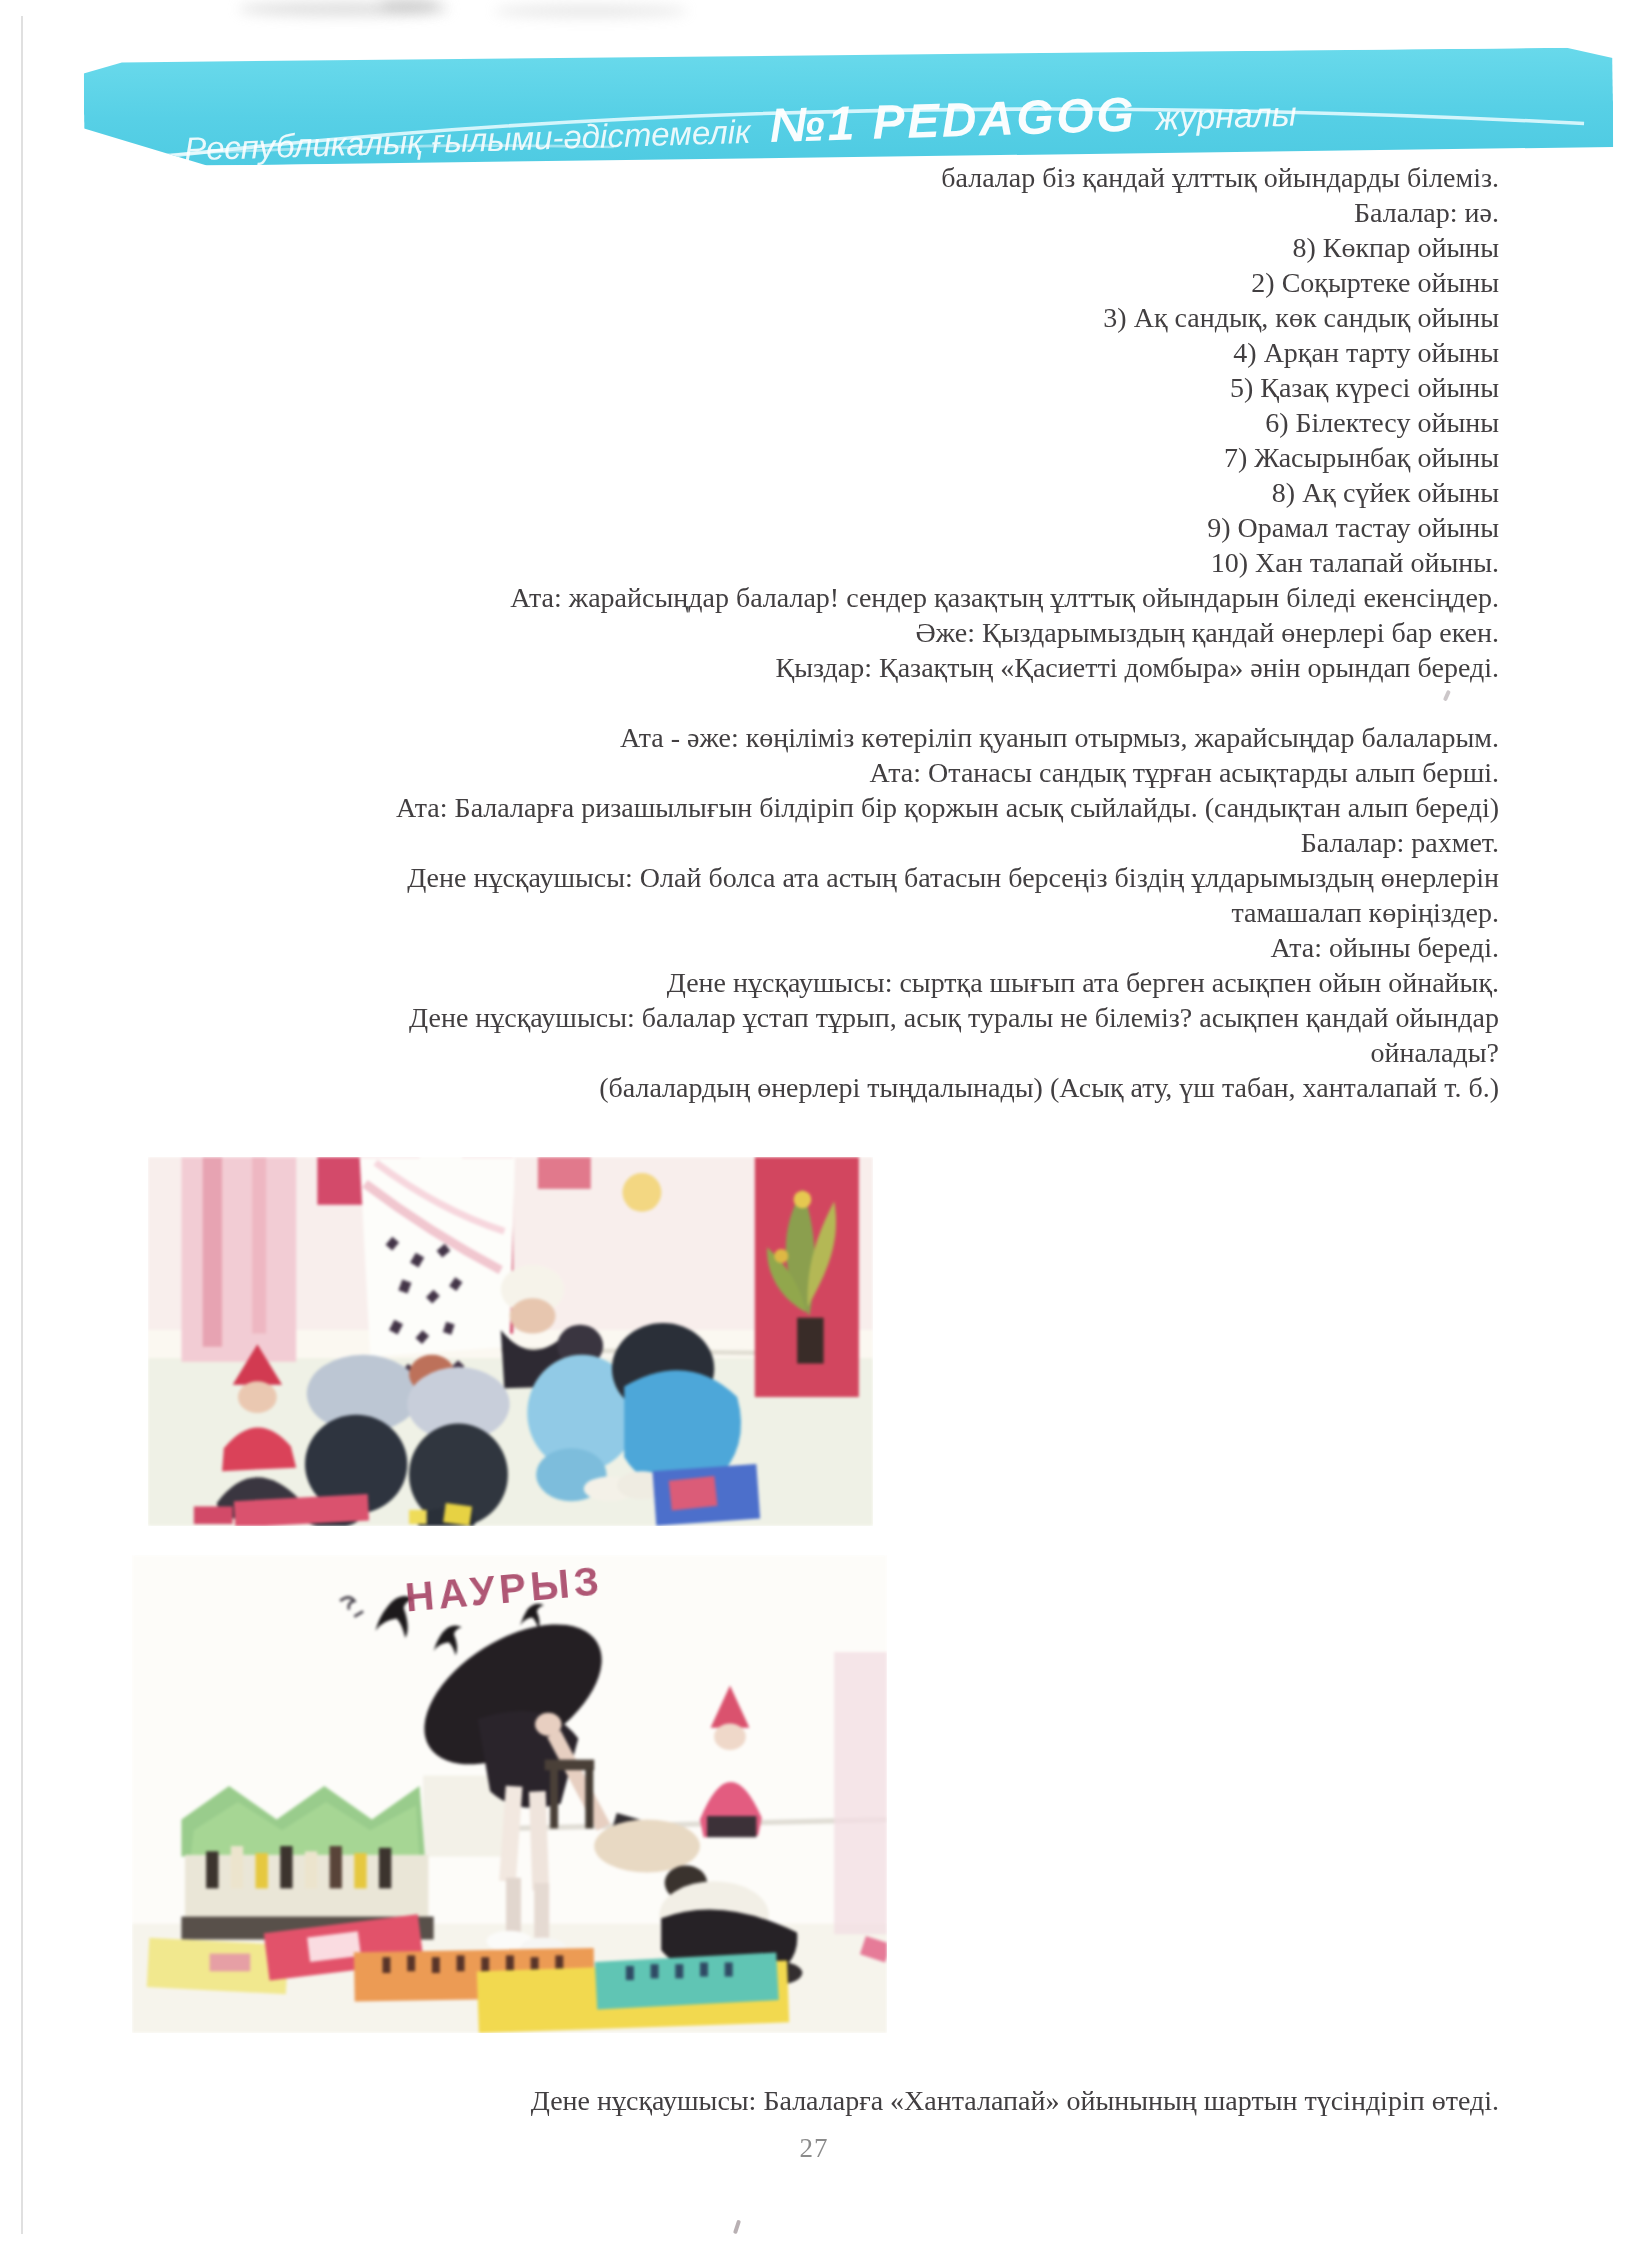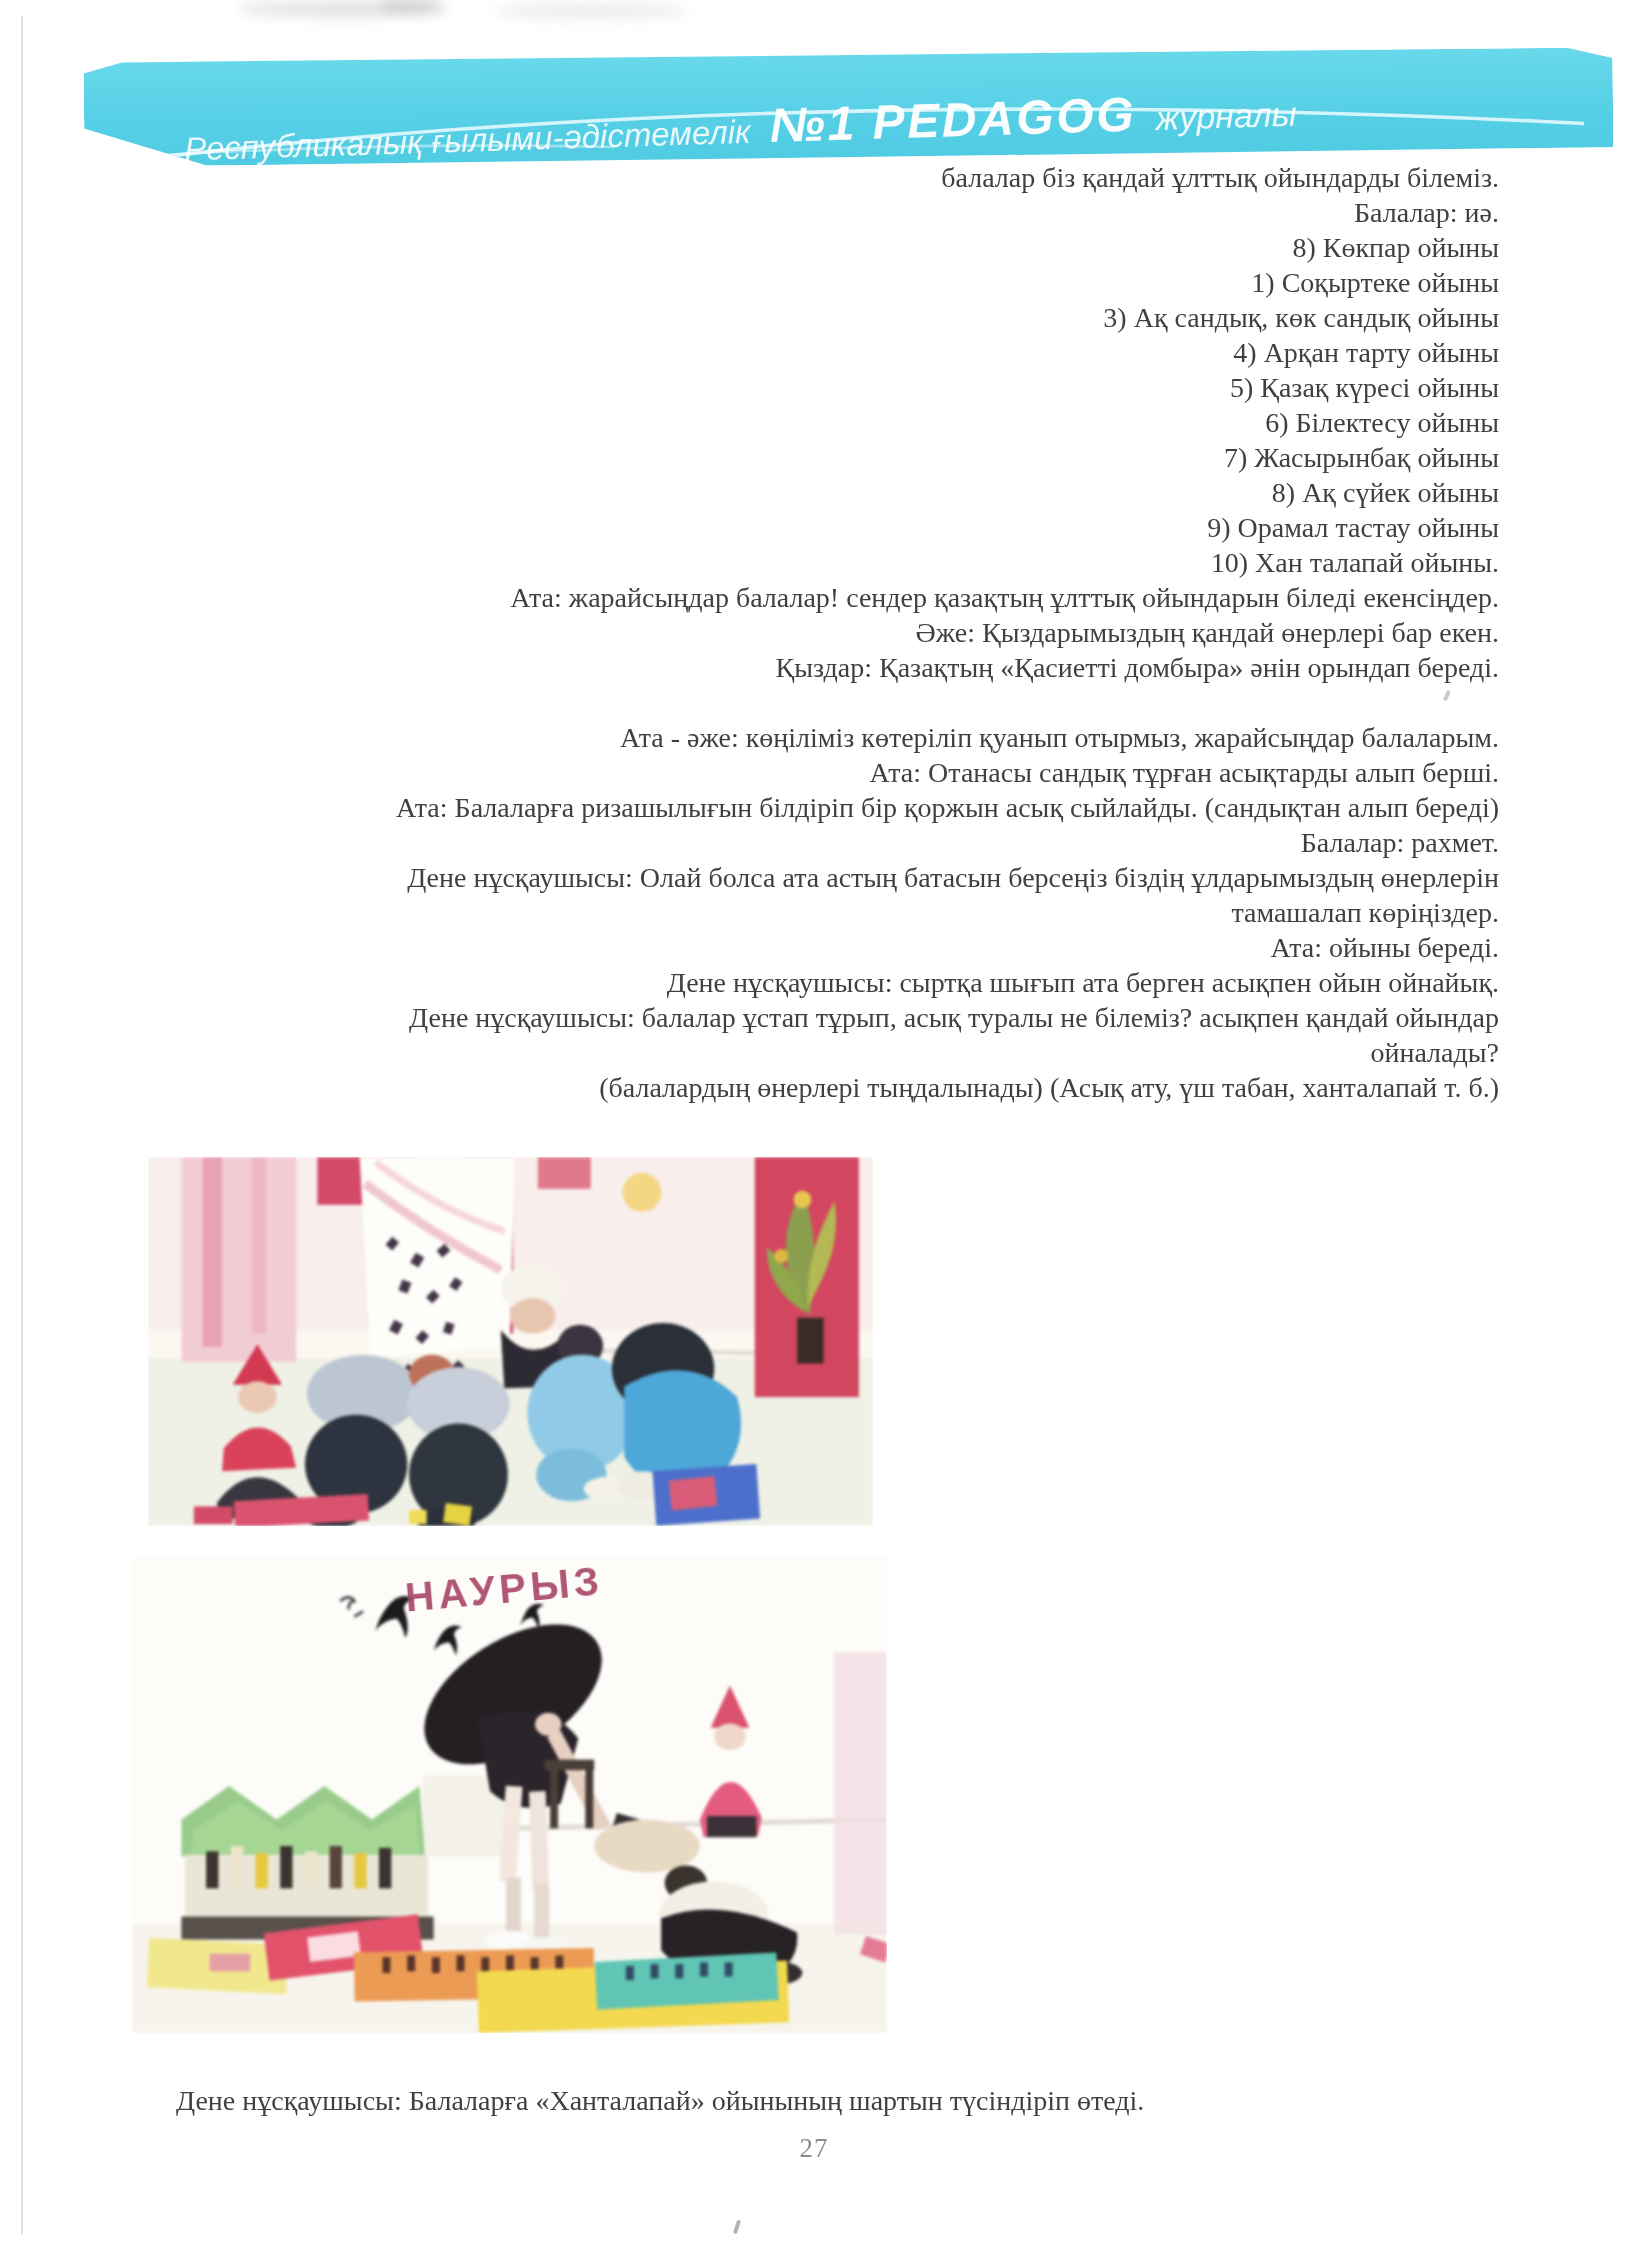--- a/index.html
+++ b/index.html
@@ -35,21 +35,21 @@
   .ht-suffix{font-size:34px;opacity:.9;}
 
   
   .text-col{
     position:absolute;left:176px;top:160px;width:1323px;
     font-size:28px;line-height:35px;color:#423f41;
   }
   .line{min-height:35px;white-space:pre-wrap;text-align:right;}
   .footer-line{
     position:absolute;left:176px;top:2085px;width:1323px;
-    font-size:28px;color:#423f41;
+    font-size:28px;color:#423f41;text-align:right;
   }
   .page-number{
     position:absolute;left:0;top:2133px;width:1614px;text-align:center;
     font-size:27px;color:#8b8b8b;letter-spacing:0.9px;margin-left:7px;
   }
 
   
   .photo{position:absolute;overflow:hidden;}
   .photo svg{display:block;filter:blur(1.5px) saturate(.95);}
   .photo1{left:148px;top:1157px;width:725px;height:369px;}
@@ -82,21 +82,21 @@
   <div class="header-text">
     <span class="ht-prefix">Республикалық ғылыми-әдістемелік</span>
     <span class="ht-brand">№1 PEDAGOG</span>
     <span class="ht-suffix">журналы</span>
   </div>
 
   <div class="text-col">
       <div class="line">балалар біз қандай ұлттық ойындарды білеміз.</div>
       <div class="line">Балалар: иә.</div>
       <div class="line">8) Көкпар ойыны</div>
-      <div class="line">1) Соқыртеке ойыны</div>
+      <div class="line">2) Соқыртеке ойыны</div>
       <div class="line">3) Ақ сандық, көк сандық ойыны</div>
       <div class="line">4) Арқан тарту ойыны</div>
       <div class="line">5) Қазақ күресі ойыны</div>
       <div class="line">6) Білектесу ойыны</div>
       <div class="line">7) Жасырынбақ ойыны</div>
       <div class="line">8) Ақ сүйек ойыны</div>
       <div class="line">9) Орамал тастау ойыны</div>
       <div class="line">10) Хан талапай ойыны.</div>
       <div class="line">Ата: жарайсыңдар балалар! сендер қазақтың ұлттық ойындарын біледі екенсіңдер.</div>
       <div class="line">Әже: Қыздарымыздың қандай өнерлері бар екен.</div>

